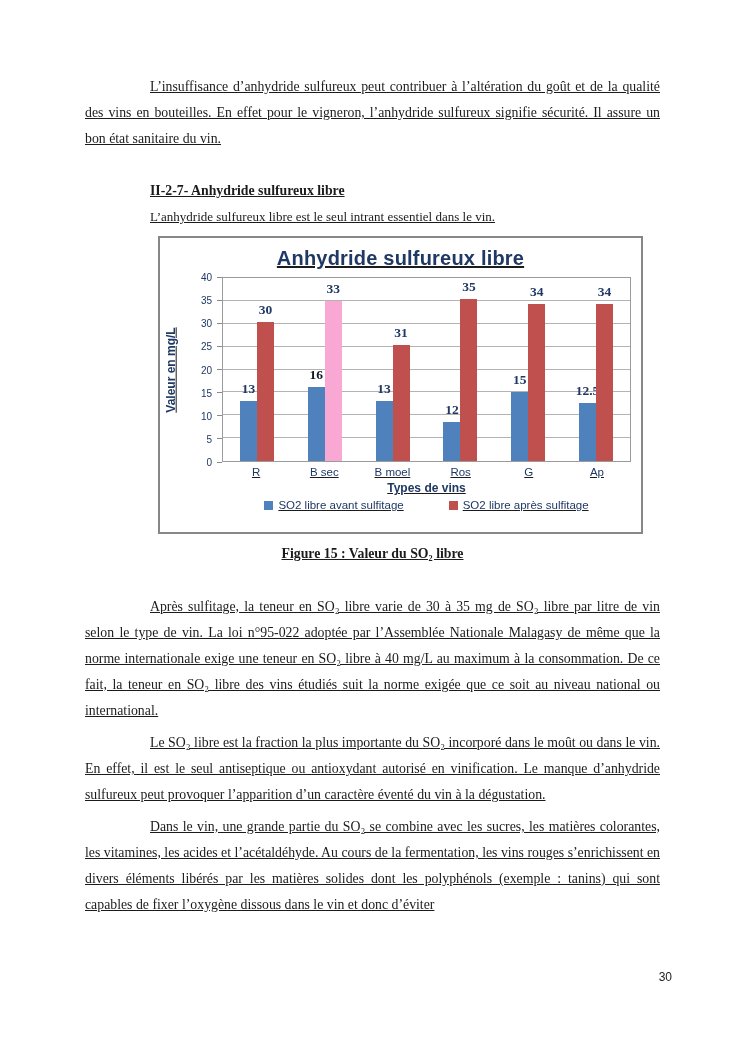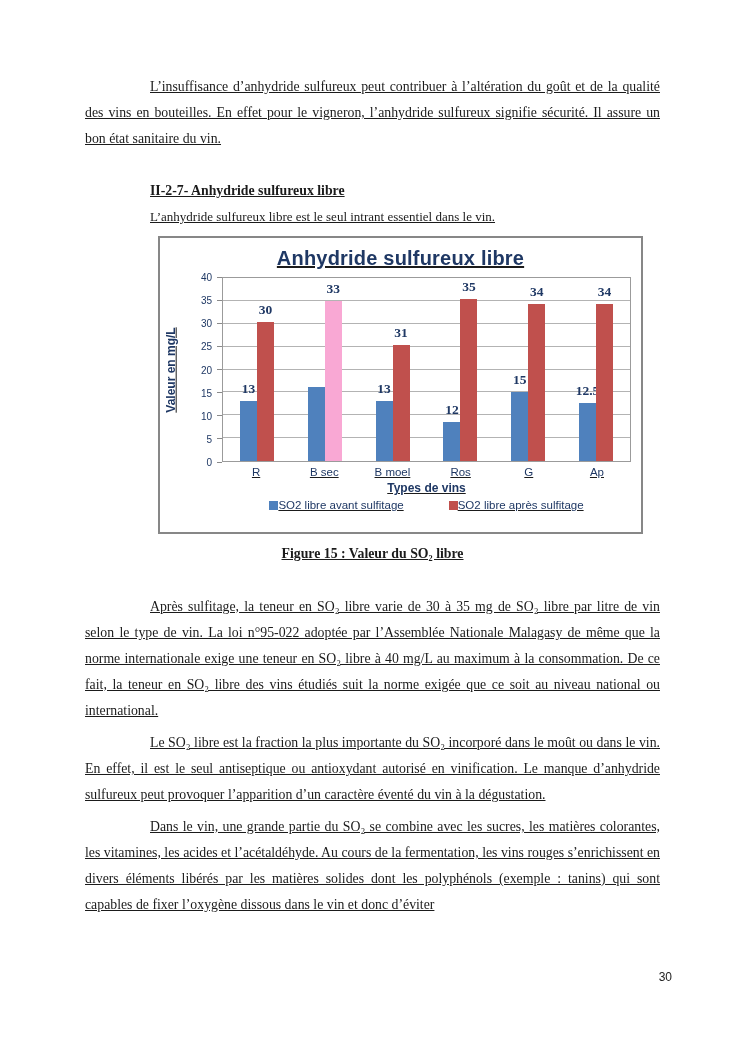--- a/index.html
+++ b/index.html
@@ -58,21 +58,21 @@
     position:absolute; bottom:100%; margin-bottom:4px; left:50%; transform:translateX(-50%);
     font-family:"Liberation Serif","DejaVu Serif",serif;
     font-weight:bold; font-size:13.5px; color:#1F3864; white-space:nowrap;
   }
   .cat-row { display:flex; margin-top:4px; }
   .catlabel { flex:1; text-align:center; font-size:11.5px; color:#1F3864; }
   .x-title {
     text-align:center; font-size:12px; font-weight:bold; color:#1F3864; margin-top:3px;
   }
   .legend { display:flex; justify-content:center; gap:45px; margin-top:4px; }
-  .legend-item { display:flex; align-items:center; }
+  .legend-item { display:flex; align-items:center; gap:5px; }
   .swatch { width:9px; height:9px; display:inline-block; }
   .legend-label { font-size:11.5px; color:#1F3864; }
 
   .caption {
     text-align:center; font-weight:bold; font-size:13.8px; margin-top:10px; line-height:20px;
   }
   .page-number {
     position:absolute; top:970px; right:73px; font-size:12px;
     font-family:"Liberation Sans","DejaVu Sans",sans-serif; color:#222;
   }
@@ -126,21 +126,21 @@
             <div class="group">
               <div class="bar" style="height: 60.125px; background: rgb(79, 129, 189);">
                 <div class="dlabel" style="color: rgb(31, 56, 100);">13</div>
               </div>
               <div class="bar" style="height: 138.75px; background: rgb(192, 80, 77);">
                 <div class="dlabel" style="color: rgb(31, 56, 100);">30</div>
               </div>
             </div>
             <div class="group">
               <div class="bar" style="height: 74px; background: rgb(79, 129, 189);">
-                <div class="dlabel" style="color: #ffffff;">16</div>
+                <div class="dlabel" style="color: #0f172a;">16</div>
               </div>
               <div class="bar" style="height: 160px; background: #f9a8d4;">
                 <div class="dlabel" style="color: rgb(31, 56, 100);">33</div>
               </div>
             </div>
             <div class="group">
               <div class="bar" style="height: 60.125px; background: rgb(79, 129, 189);">
                 <div class="dlabel" style="color: rgb(31, 56, 100);">13</div>
               </div>
               <div class="bar" style="height: 116px; background: rgb(192, 80, 77);">

